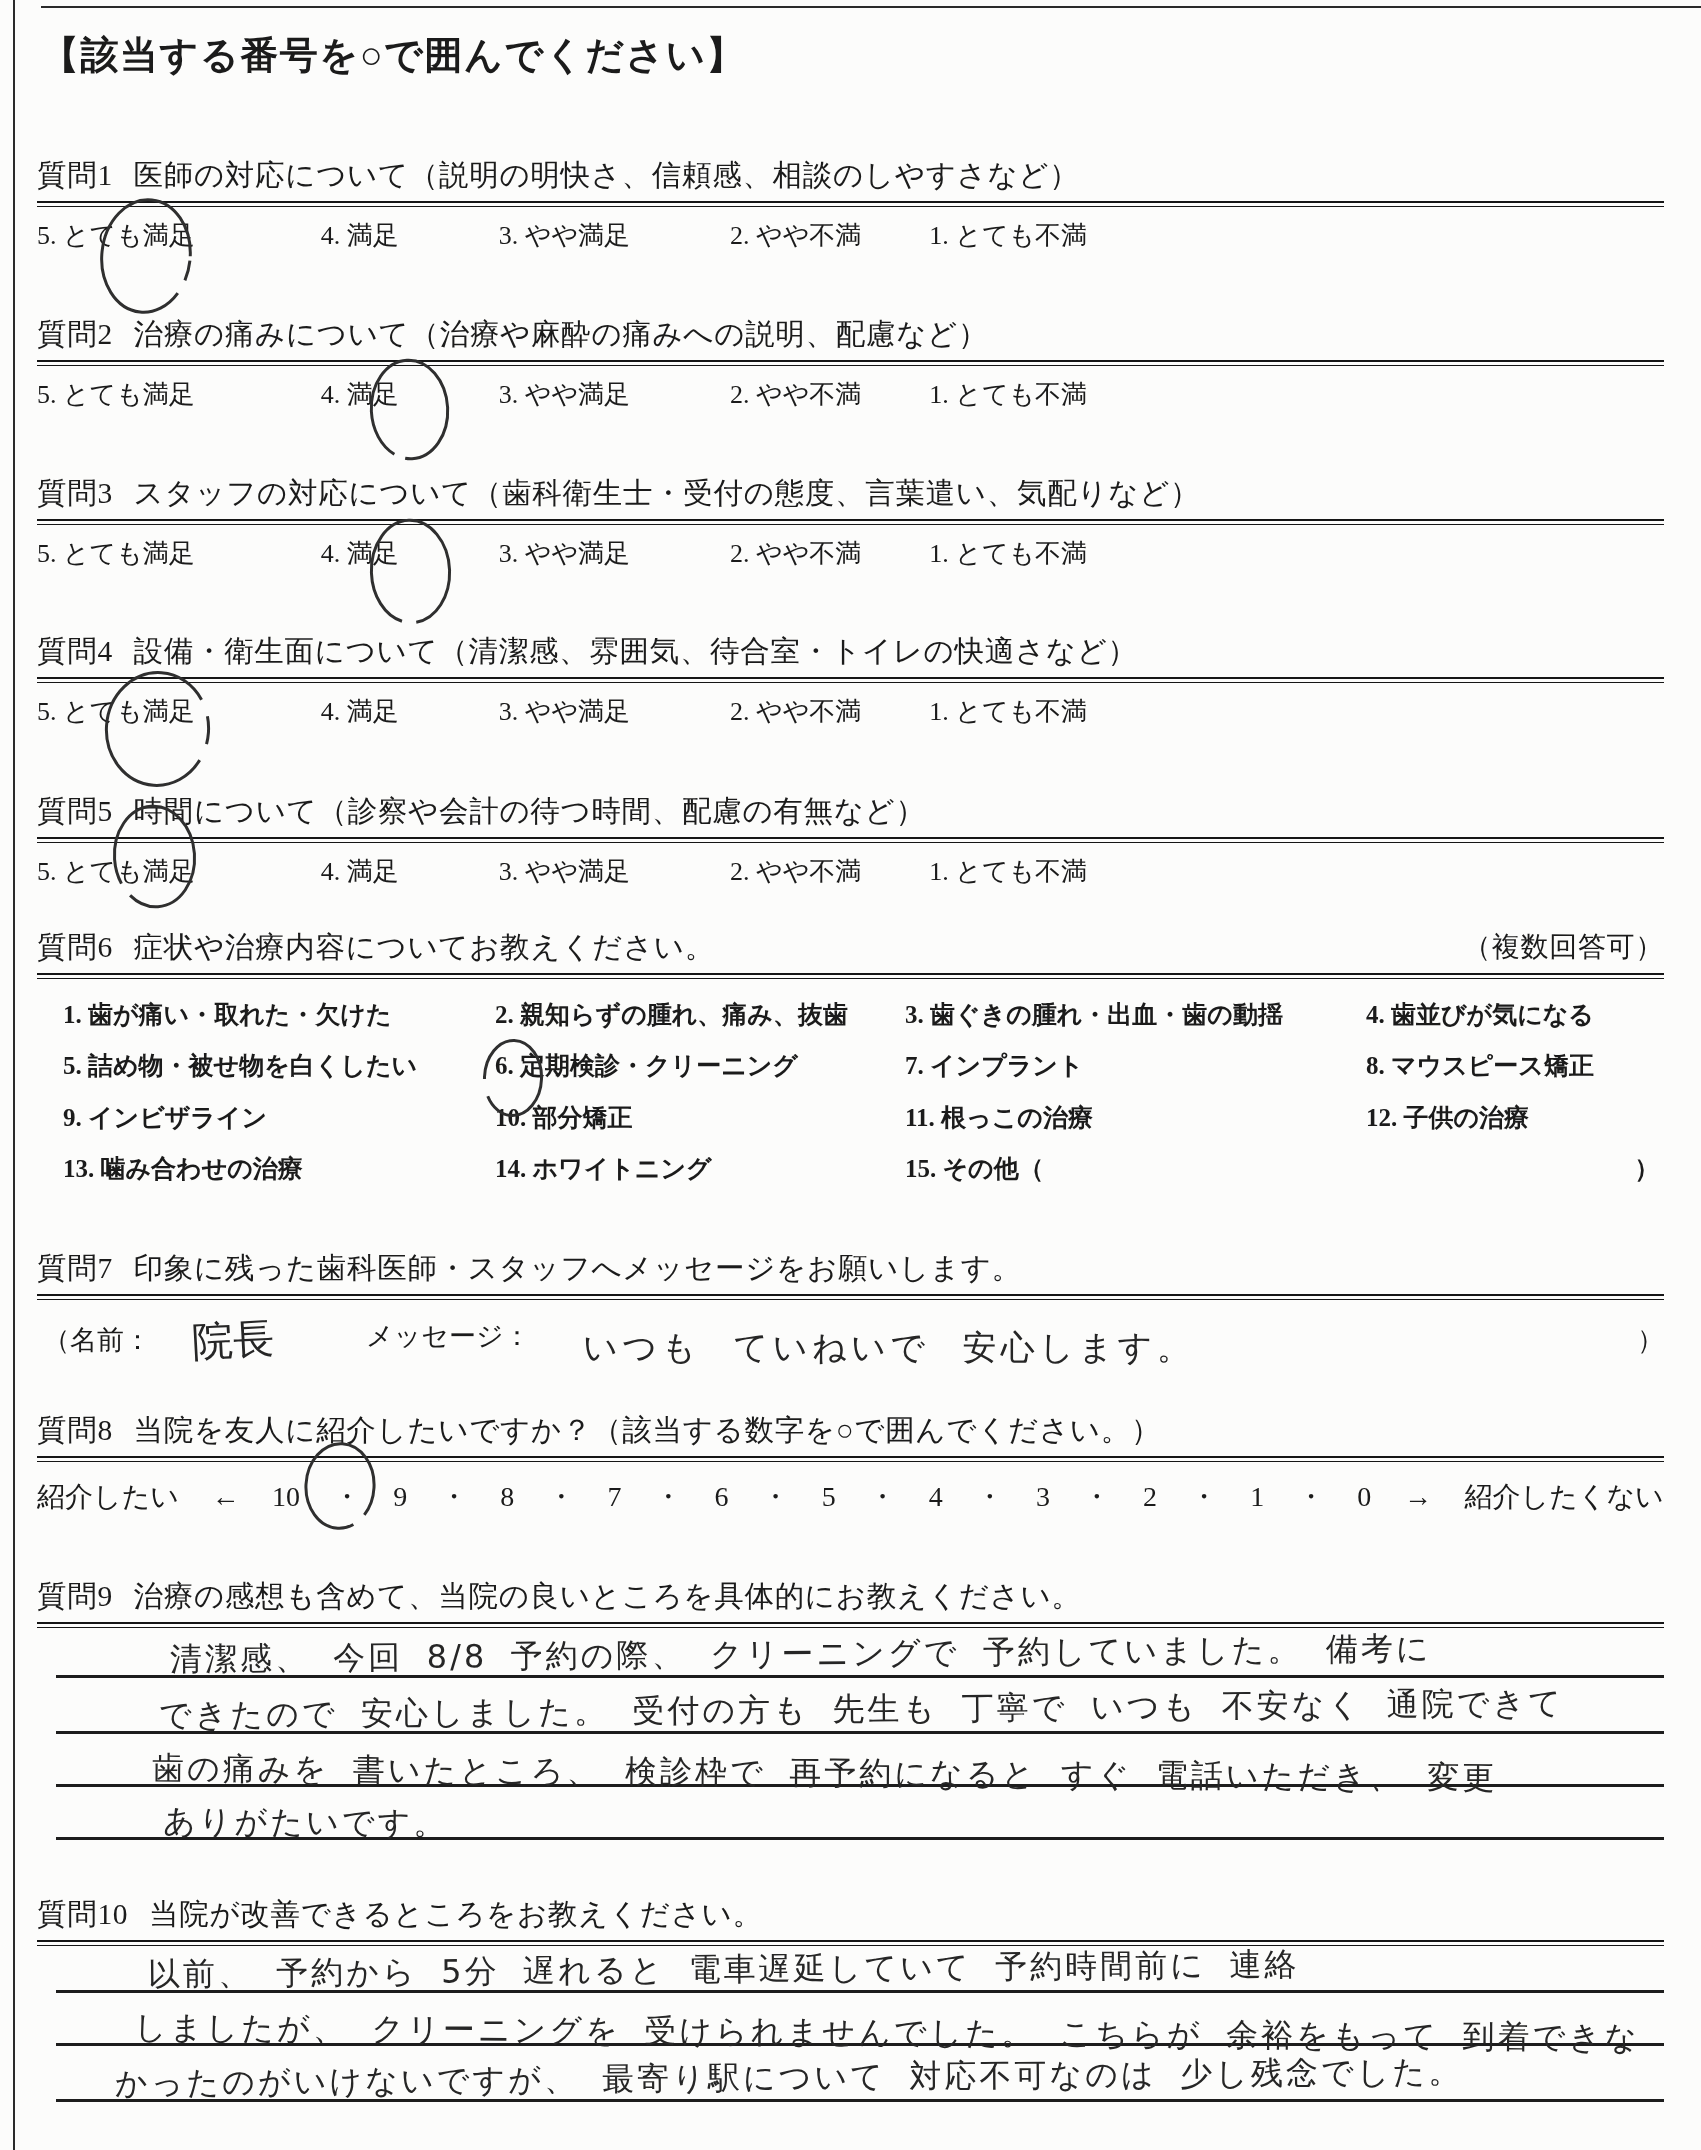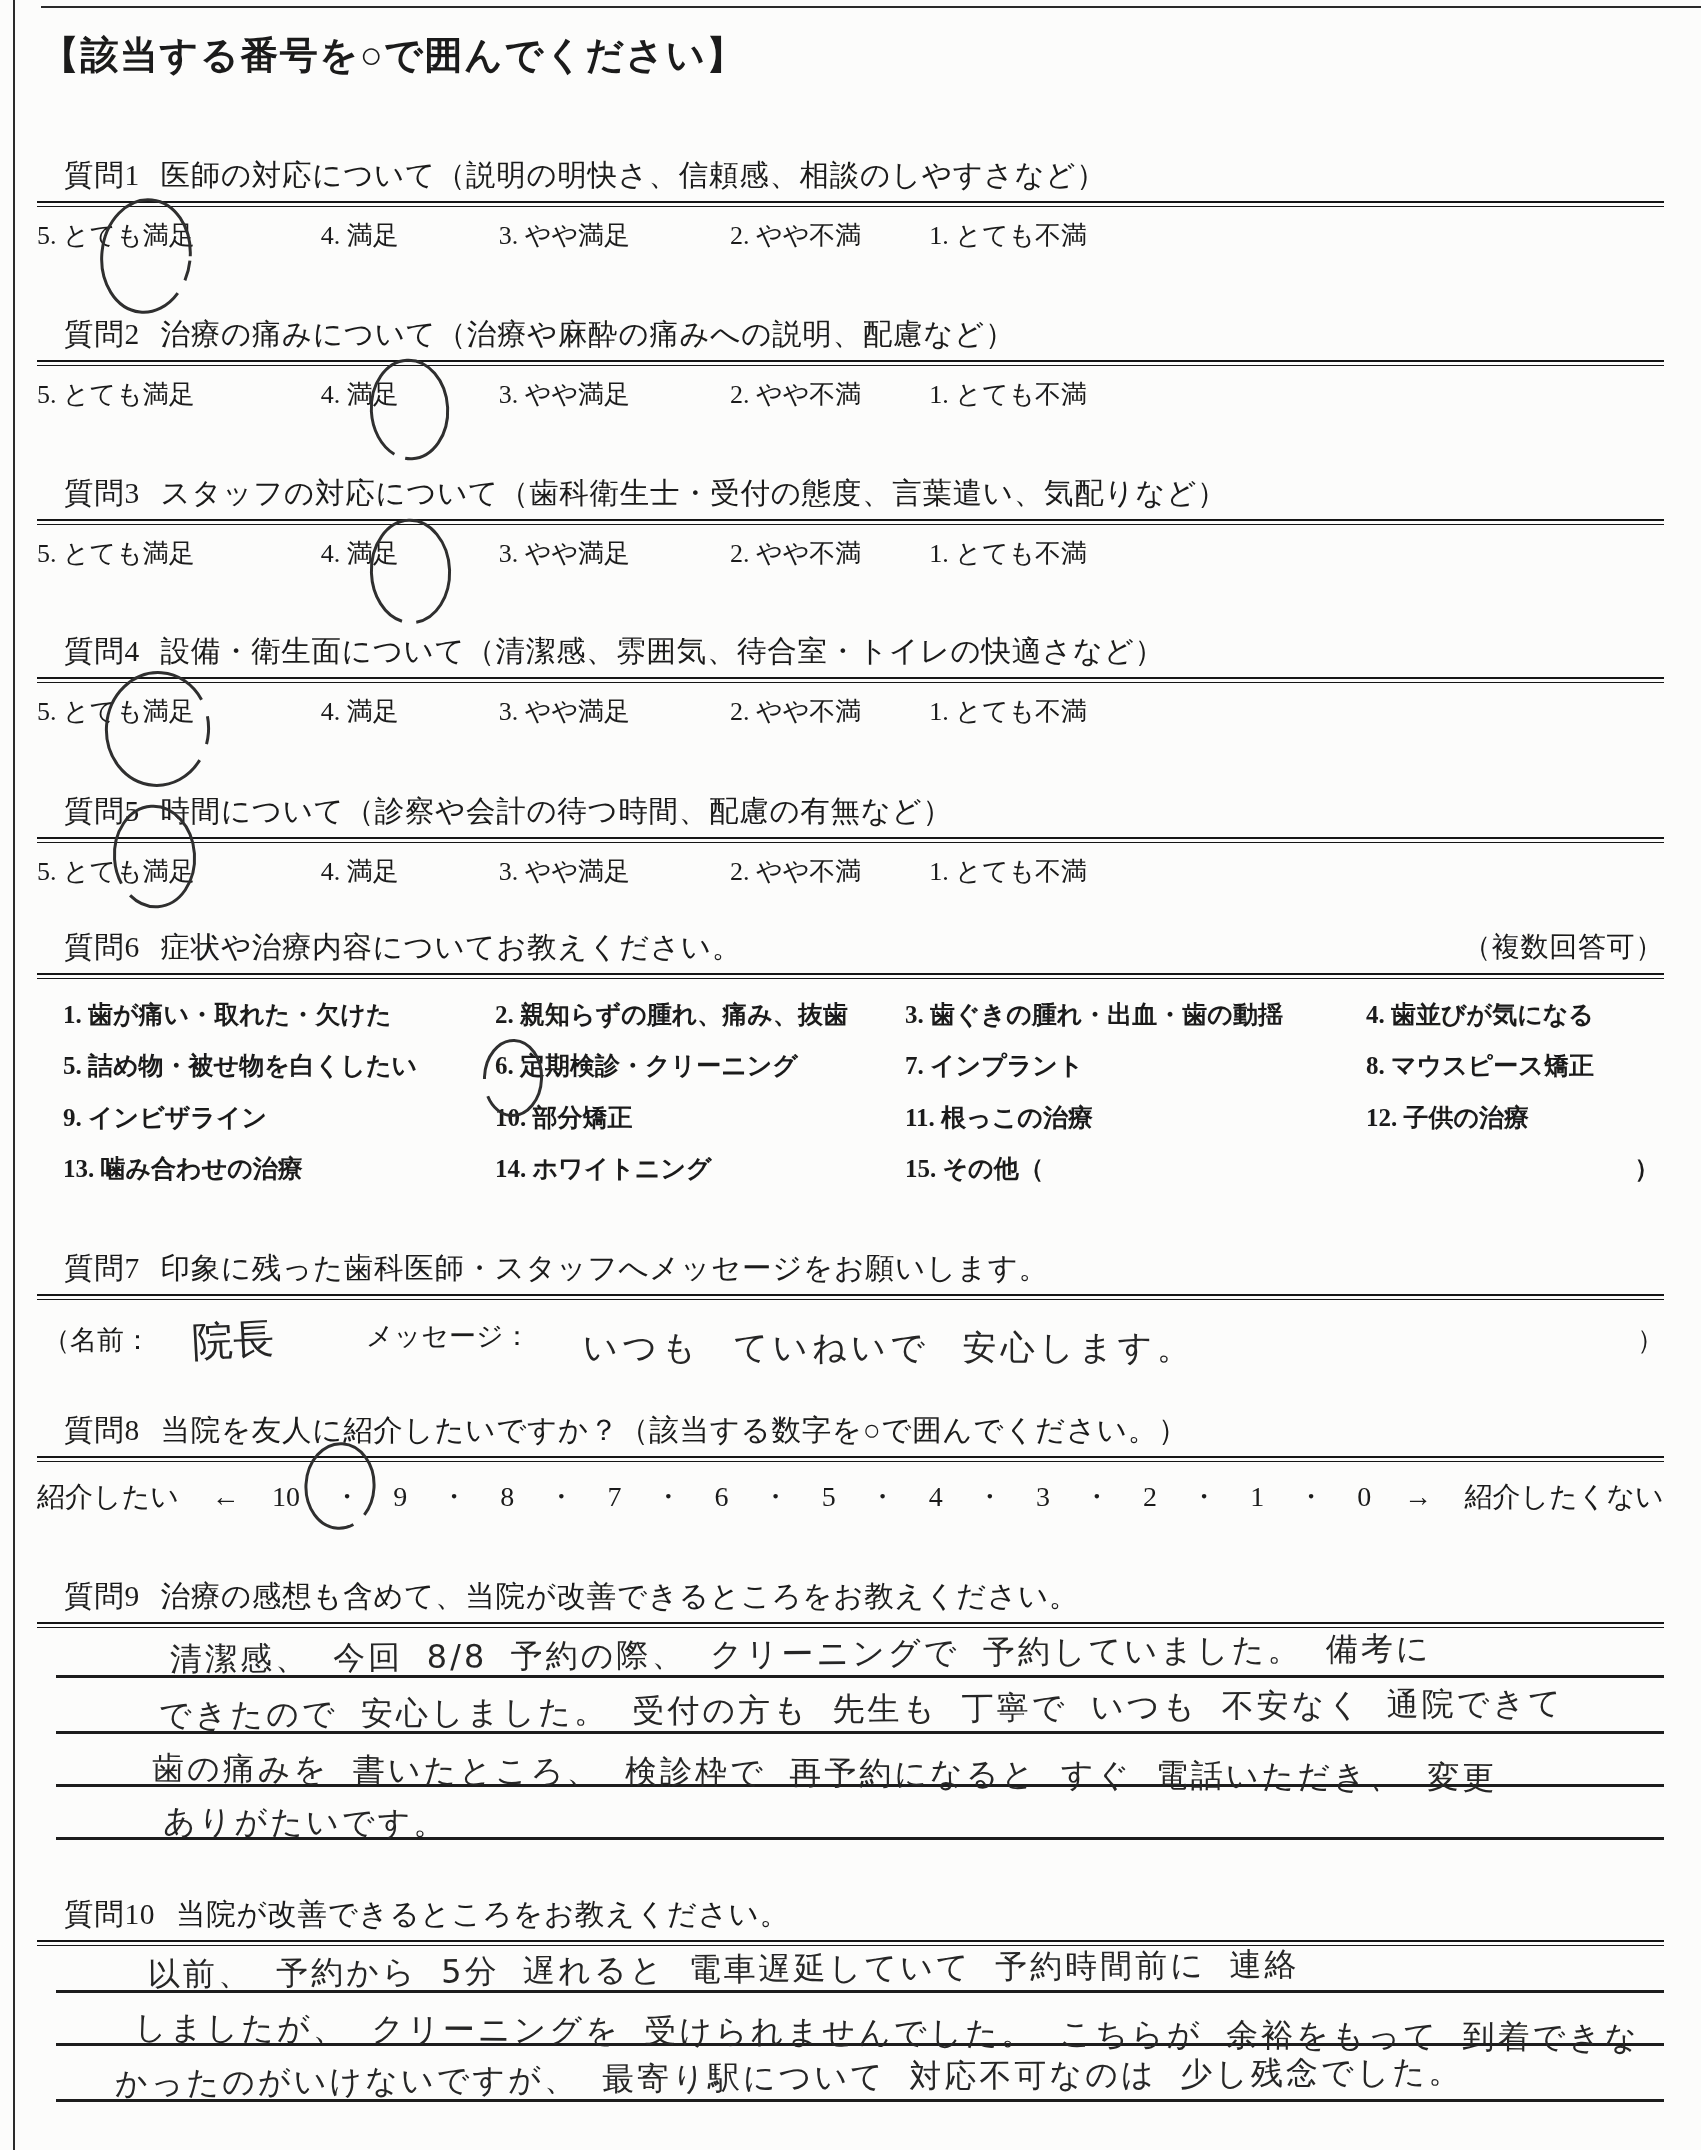--- a/index.html
+++ b/index.html
@@ -4,21 +4,21 @@
 <style>
   html,body{margin:0;padding:0;background:#ffffff;}
   .page{
     position:relative;width:1701px;height:2151px;background:#fcfcfb;
     font-family:"Liberation Serif","DejaVu Serif",serif;color:#1b1b1b;overflow:hidden;
   }
   .edge-left{position:absolute;left:13.3px;top:0;width:2.2px;height:2151px;background:#2a2a2a;}
   .edge-top{position:absolute;left:41px;top:5.9px;width:1660px;height:2.2px;background:#2a2a2a;}
   .title{position:absolute;left:41px;top:29.5px;font-size:38px;font-weight:600;letter-spacing:1.5px;white-space:nowrap;}
   .block{position:absolute;left:37px;width:1627px;}
-  .qhead{display:flex;align-items:flex-end;font-size:29.5px;line-height:40px;letter-spacing:0.7px;white-space:nowrap;margin-left:27px;}
+  .qhead{display:flex;align-items:flex-end;font-size:29.5px;line-height:40px;letter-spacing:0.7px;white-space:nowrap;}
   .qlabel{margin-right:20.7px;}
   .note{margin-left:auto;font-size:28px;}
   .rule{margin-top:5.9px;height:3px;border-top:2.2px solid #161616;border-bottom:1.5px solid #161616;}
   .opts{display:flex;margin-top:13.3px;font-size:26px;line-height:32px;white-space:nowrap;}
   .m170{margin-right:126px}.m135{margin-right:100px}.m155{margin-right:68px}
   .circ{position:absolute;pointer-events:none;}
   .sym-grid{display:grid;grid-template-columns:432px 410px 461px 1fr;padding-left:26px;margin-top:20.7px;row-gap:22px;font-size:25px;line-height:29.5px;white-space:nowrap;font-weight:bold;}
   .paren-close{text-align:right;padding-right:4.4px;}
   .hand{font-family:"DejaVu Sans",cursive;color:#262626;}
   .q7row{position:relative;margin-top:13.3px;height:100px;font-size:27px;}
@@ -209,21 +209,21 @@
       <span>紹介したくない</span>
     </div>
     <svg class="circ" style="left:266px;top:31px;width:74px;height:90px;transform:rotate(3deg)" viewBox="0 0 100 100" preserveAspectRatio="none">
       <ellipse cx="50" cy="50" rx="46" ry="47" fill="none" stroke="#2f2f2f" stroke-width="3" vector-effect="non-scaling-stroke" pathLength="100" stroke-dasharray="95 5" stroke-dashoffset="-15"></ellipse>
     </svg>
   </div>
 
   <div class="block" style="top:1576px">
     <div class="qhead">
       <span class="qlabel">質問9</span>
-      <span>治療の感想も含めて、当院が改善できるところをお教えください。</span>
+      <span>治療の感想も含めて、当院の良いところを具体的にお教えください。</span>
     </div>
     <div class="rule"></div>
     <div class="wrows">
       <div class="wline" style="height:47px">
         <span class="hand hw-tilt1" style="left:114px">清潔感、 今回 8/8 予約の際、 クリーニングで 予約していました。 備考に</span>
       </div>
       <div class="wline" style="height:53px">
         <span class="hand hw-tilt1" style="left:103px">できたので 安心しました。 受付の方も 先生も 丁寧で いつも 不安なく 通院できて</span>
       </div>
       <div class="wline" style="height:50px">

